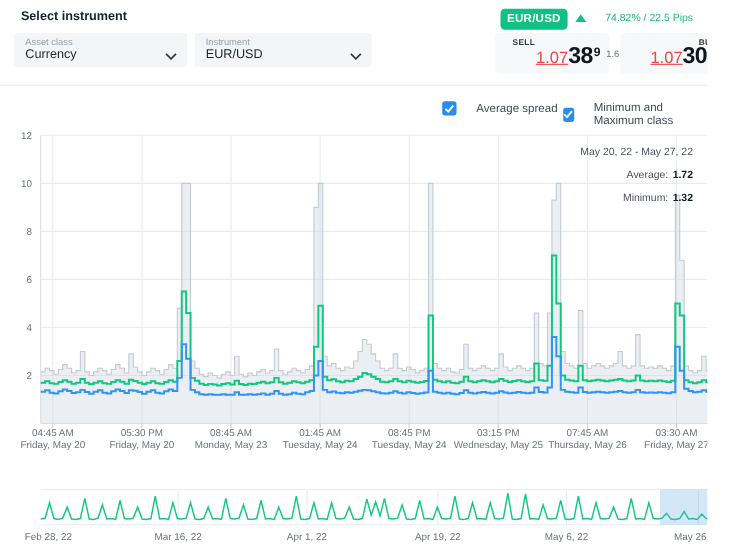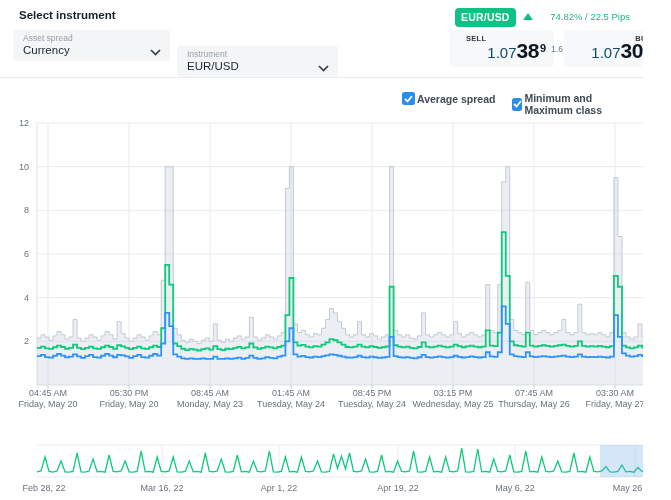--- a/index.html
+++ b/index.html
@@ -12,53 +12,53 @@
   .select .chev{position:absolute;right:9px;top:12px;}
   .divider{position:absolute;left:0;top:77px;width:671px;height:1px;background:#e9ebee;}
   .badge{position:absolute;left:455px;top:8px;background:#0fc183;color:#fff;font-size:10.5px;font-weight:bold;
          padding:3px 6px 4px;border-radius:4px;letter-spacing:.2px;}
   .tri-up{position:absolute;left:523px;top:13px;width:0;height:0;border-left:5px solid transparent;
           border-right:5px solid transparent;border-bottom:7px solid #0fc183;}
   .change{position:absolute;right:13px;top:11px;font-size:9.5px;color:#1cb97e;}
   .qbox{position:absolute;top:30px;height:37px;background:#f7f8f9;border-radius:4px;box-sizing:border-box;cursor:pointer;}
   .qbox .box-lab{position:absolute;top:4px;font-size:7.5px;font-weight:bold;color:#2e3842;letter-spacing:.3px;margin-left:10px;}
   .price{position:absolute;right:8px;bottom:4px;display:flex;align-items:baseline;white-space:nowrap;}
-  .p-prefix{font-size:15px;color:#0c4a6e;}
+  .p-prefix{font-size:15px;color:#ef4444;text-decoration:underline;}
   .p-big{font-size:21px;font-weight:bold;color:#0d1722;letter-spacing:-.5px;}
   .p-sup{font-size:11px;font-weight:bold;color:#0d1722;position:relative;top:-6px;margin-left:1px;}
   .spread-chip{position:absolute;left:549px;top:30px;width:16px;height:37px;display:flex;align-items:center;justify-content:center;
                font-size:8.5px;color:#6c7682;}
   .cb{position:absolute;top:92px;display:flex;align-items:center;cursor:pointer;}
   .cb-box{width:13px;height:13px;background:#2a8deb;border-radius:2.5px;display:flex;align-items:center;justify-content:center;}
-  .cb-lab{margin-left:2px;font-size:10.5px;color:#414b56;font-weight:bold;}
+  .cb-lab{margin-left:18px;font-size:10.5px;color:#414b56;}
   .legend{position:absolute;right:13px;top:128px;text-align:right;font-size:9.5px;color:#49525c;line-height:21px;z-index:3;}
   .legend b{color:#101b26;margin-left:4px;}
   svg{position:absolute;left:0;}
   svg text{font-family:"Liberation Sans",sans-serif;}
   #main-chart{top:115px;}
   #nav-chart{top:435px;}
 </style>
 </head>
 <body>
 
 <div class="page">
 
   <div class="title">Select instrument</div>
 
   <div class="select" style="left:13px;width:157px;">
-    <span class="lab">Asset spread</span>
+    <span class="lab">Asset class</span>
     <span class="val">Currency</span>
     <span class="chev">
       <svg width="11" height="7" viewBox="0 0 11 7" style="position:static;">
           <path d="M1 1l4.5 4.5L10 1" fill="none" stroke="#2f3a45" stroke-width="1.6"></path>
         </svg>
     </span>
   </div>
 
-  <div class="select" style="left:177px;width:161px;margin-top:16px;">
+  <div class="select" style="left:177px;width:161px;">
     <span class="lab">Instrument</span>
     <span class="val">EUR/USD</span>
     <span class="chev">
       <svg width="11" height="7" viewBox="0 0 11 7" style="position:static;">
           <path d="M1 1l4.5 4.5L10 1" fill="none" stroke="#2f3a45" stroke-width="1.6"></path>
         </svg>
     </span>
   </div>
 
   <span class="badge">EUR/USD</span>
@@ -151,20 +151,25 @@
       <text x="372" y="281" text-anchor="middle" fill="#69727c" font-size="9px">08:45 PM</text>
       <text x="372" y="292" text-anchor="middle" fill="#69727c" font-size="9px">Tuesday, May 24</text>
       <text x="453" y="281" text-anchor="middle" fill="#69727c" font-size="9px">03:15 PM</text>
       <text x="453" y="292" text-anchor="middle" fill="#69727c" font-size="9px">Wednesday, May 25</text>
       <text x="534" y="281" text-anchor="middle" fill="#69727c" font-size="9px">07:45 AM</text>
       <text x="534" y="292" text-anchor="middle" fill="#69727c" font-size="9px">Thursday, May 26</text>
       <text x="615" y="281" text-anchor="middle" fill="#69727c" font-size="9px">03:30 AM</text>
       <text x="615" y="292" text-anchor="middle" fill="#69727c" font-size="9px">Friday, May 27</text>
     </svg>
 
+  <div class="legend">
+    <div>May 20, 22 - May 27, 22</div>
+    <div><span>Average:</span><b>1.72</b></div>
+    <div><span>Minimum:</span><b>1.32</b></div>
+  </div>
 
   <svg id="nav-chart" width="671" height="65" viewBox="0 0 671 65">
       <line x1="37" y1="10" x2="662" y2="10" stroke="#e8ebef"></line>
       <line x1="37" y1="42" x2="662" y2="42" stroke="#e8ebef"></line>
       <line x1="162" y1="10" x2="162" y2="42" stroke="#e8ebef"></line>
       <line x1="279" y1="10" x2="279" y2="42" stroke="#e8ebef"></line>
       <line x1="398" y1="10" x2="398" y2="42" stroke="#e8ebef"></line>
       <line x1="515" y1="10" x2="515" y2="42" stroke="#e8ebef"></line>
       <line x1="635" y1="10" x2="635" y2="42" stroke="#e8ebef"></line>
       <path d="M37.00,36.80L41.01,36.00L45.01,22.00L49.02,36.40L53.03,37.20L57.03,36.00L61.04,26.00L65.04,36.80L69.05,37.20L73.06,36.40L77.06,18.00L81.07,36.80L85.08,37.20L89.08,36.00L93.09,24.00L97.10,36.80L101.10,36.40L105.11,37.20L109.12,20.00L113.12,36.40L117.13,36.80L121.13,36.00L125.14,26.00L129.15,36.80L133.15,37.20L137.16,36.40L141.17,16.00L145.17,36.80L149.18,36.40L153.19,37.20L157.19,22.00L161.20,36.40L165.21,36.80L169.21,36.00L173.22,22.00L177.22,36.80L181.23,37.20L185.24,36.40L189.24,26.00L193.25,36.80L197.26,36.40L201.26,37.20L205.27,18.00L209.28,36.40L213.28,36.80L217.29,36.00L221.29,24.00L225.30,36.80L229.31,37.20L233.31,36.40L237.32,20.00L241.33,36.80L245.33,36.40L249.34,37.20L253.35,26.00L257.35,36.40L261.36,36.80L265.37,36.00L269.37,16.00L273.38,36.80L277.38,37.20L281.39,36.40L285.40,22.00L289.40,36.80L293.41,36.40L297.42,37.20L301.42,22.00L305.43,36.40L309.44,36.80L313.44,36.00L317.45,26.00L321.46,36.80L325.46,37.20L329.47,36.40L333.47,18.80L337.48,33.20L341.49,21.20L345.49,34.00L349.50,18.00L353.51,36.40L357.51,36.80L361.52,36.00L365.53,24.00L369.53,36.80L373.54,37.20L377.54,36.40L381.55,20.00L385.56,36.80L389.56,36.40L393.57,37.20L397.58,26.00L401.58,36.40L405.59,36.80L409.60,36.00L413.60,16.00L417.61,36.80L421.62,37.20L425.62,36.40L429.63,22.00L433.63,36.80L437.64,36.40L441.65,37.20L445.65,22.00L449.66,36.40L453.67,36.80L457.67,36.00L461.68,13.20L465.69,36.80L469.69,37.20L473.70,36.40L477.71,14.00L481.71,36.80L485.72,36.40L489.72,37.20L493.73,24.00L497.74,36.40L501.74,36.80L505.75,36.00L509.76,20.00L513.76,36.80L517.77,37.20L521.78,36.40L525.78,16.00L529.79,36.80L533.79,36.40L537.80,37.20L541.81,22.00L545.81,36.40L549.82,36.80L553.83,36.00L557.83,26.00L561.84,36.80L565.85,37.20L569.85,36.40L573.86,18.00L577.87,36.80L581.87,36.40L585.88,37.20L589.88,22.00L593.89,36.40L597.90,36.80L601.90,36.00L605.91,31.60L609.92,36.80L613.92,37.20L617.93,36.40L621.94,30.00L625.94,36.80L629.95,36.40L633.96,37.20L637.96,32.40L641.97,36.40L645.97,36.80L649.98,36.00L653.99,31.60L657.99,36.80L662.00,34.00" fill="none" stroke="#0ec97e" stroke-width="1.3"></path>

